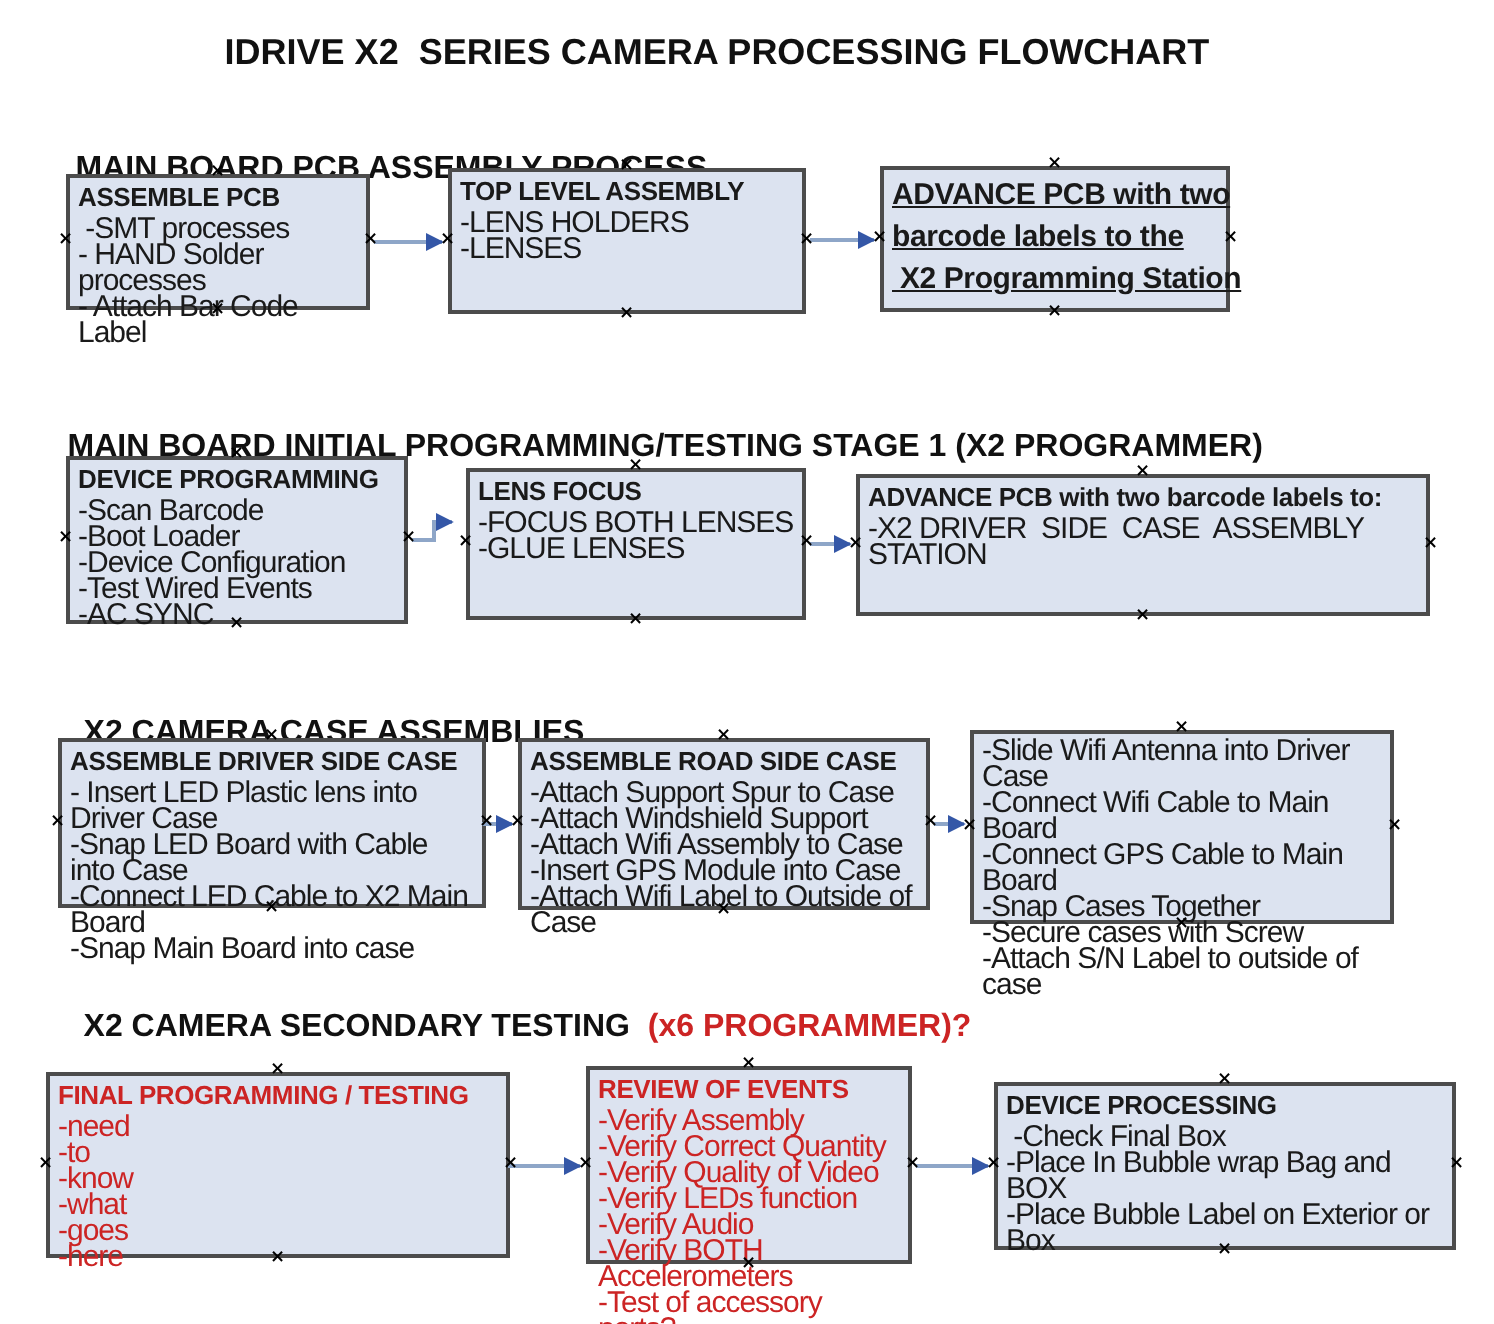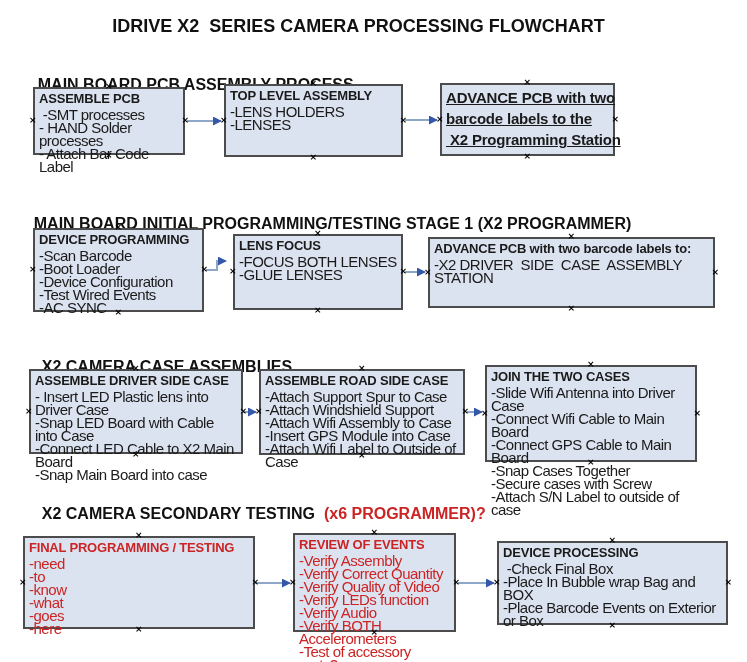--- a/index.html
+++ b/index.html
@@ -150,21 +150,20 @@
         <div>-Attach Wifi Assembly to Case</div>
         <div>-Insert GPS Module into Case</div>
         <div>-Attach Wifi Label to Outside of Case</div>
       </div>
   <span class="xm xm-t">×</span>
       <span class="xm xm-b">×</span>
       <span class="xm xm-l">×</span>
       <span class="xm xm-r">×</span>
     </div>
   <div class="box" style="left:485px;top:365px;width:212px;height:97px">
-    <div class="box-title">JOIN THE TWO CASES</div>
     <div class="box-items">
         <div>-Slide Wifi Antenna into Driver Case</div>
         <div>-Connect Wifi Cable to Main Board</div>
         <div>-Connect GPS Cable to Main Board</div>
         <div>-Snap Cases Together</div>
         <div>-Secure cases with Screw</div>
         <div>-Attach S/N Label to outside of case</div>
       </div>
   <span class="xm xm-t">×</span>
       <span class="xm xm-b">×</span>
@@ -201,21 +200,21 @@
   <span class="xm xm-t">×</span>
       <span class="xm xm-b">×</span>
       <span class="xm xm-l">×</span>
       <span class="xm xm-r">×</span>
     </div>
   <div class="box" style="left:497px;top:541px;width:231px;height:84px">
     <div class="box-title">DEVICE PROCESSING</div>
     <div class="box-items">
         <div> -Check Final Box</div>
         <div>-Place In Bubble wrap Bag and BOX</div>
-        <div>-Place Barcode Events on Exterior or Box</div>
+        <div>-Place Bubble Label on Exterior or Box</div>
       </div>
   <span class="xm xm-t">×</span>
       <span class="xm xm-b">×</span>
       <span class="xm xm-l">×</span>
       <span class="xm xm-r">×</span>
     </div>
 
   <svg class="arrows" width="747" height="662" viewBox="0 0 747 662">
     <defs>
       <marker id="ah" viewBox="0 0 10 10" refX="9" refY="5" markerWidth="9" markerHeight="9" markerUnits="userSpaceOnUse" orient="auto">

